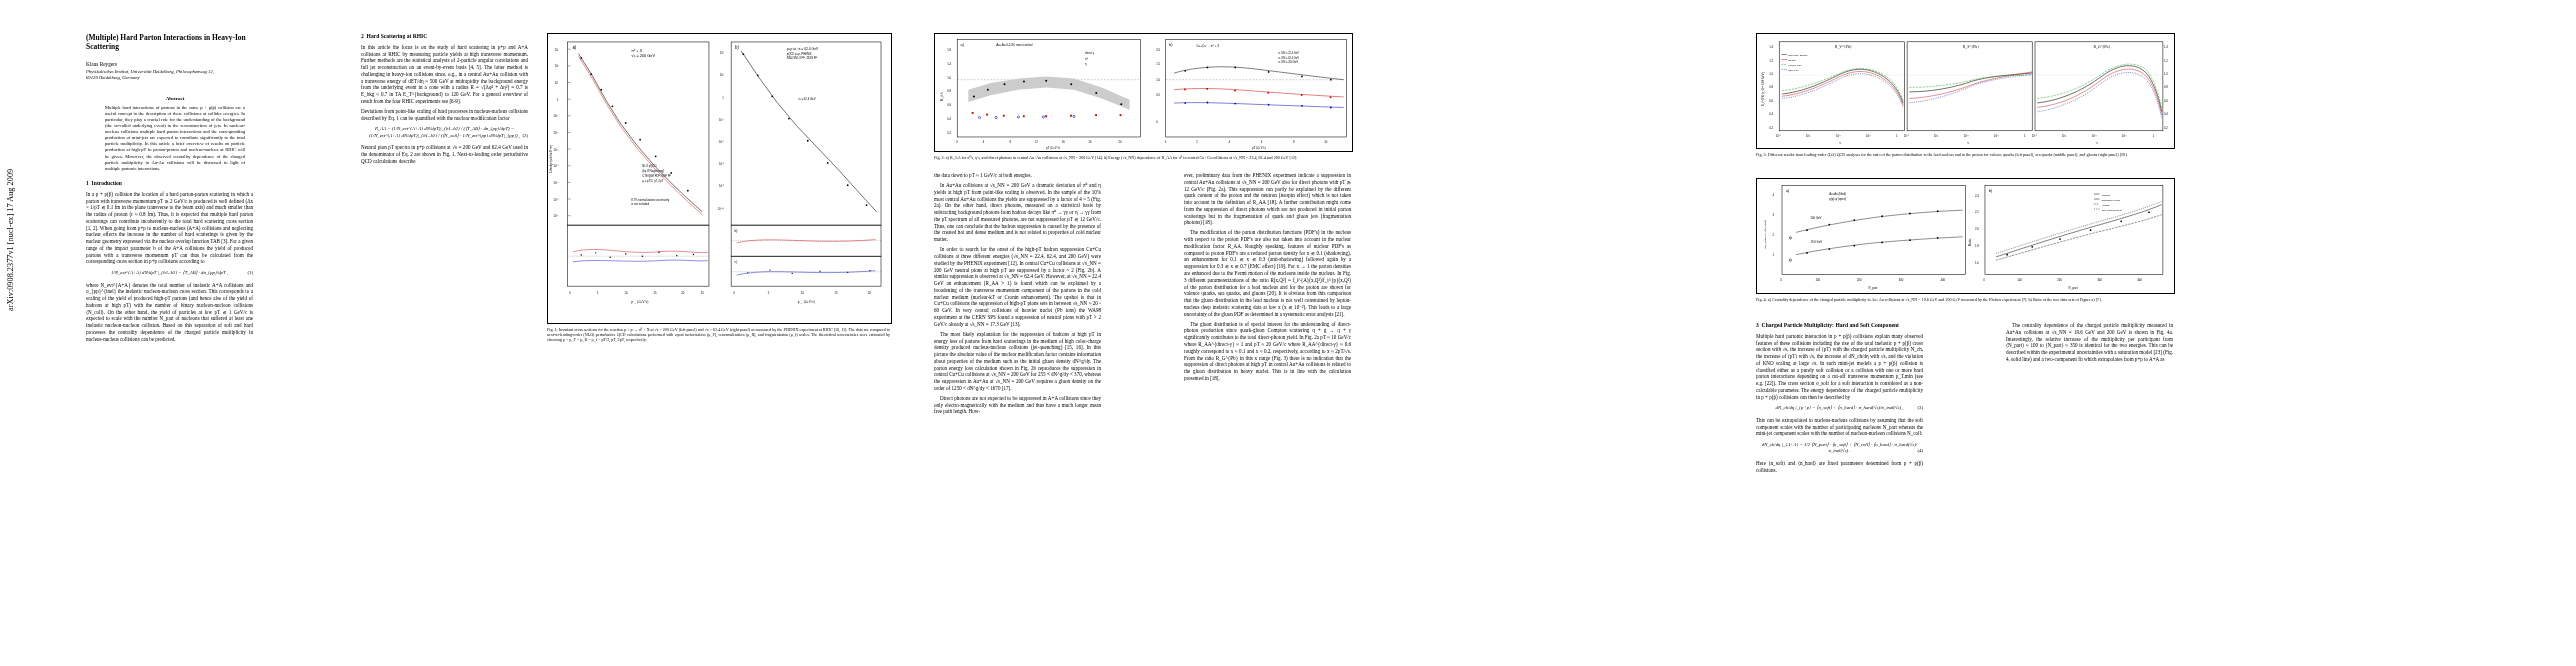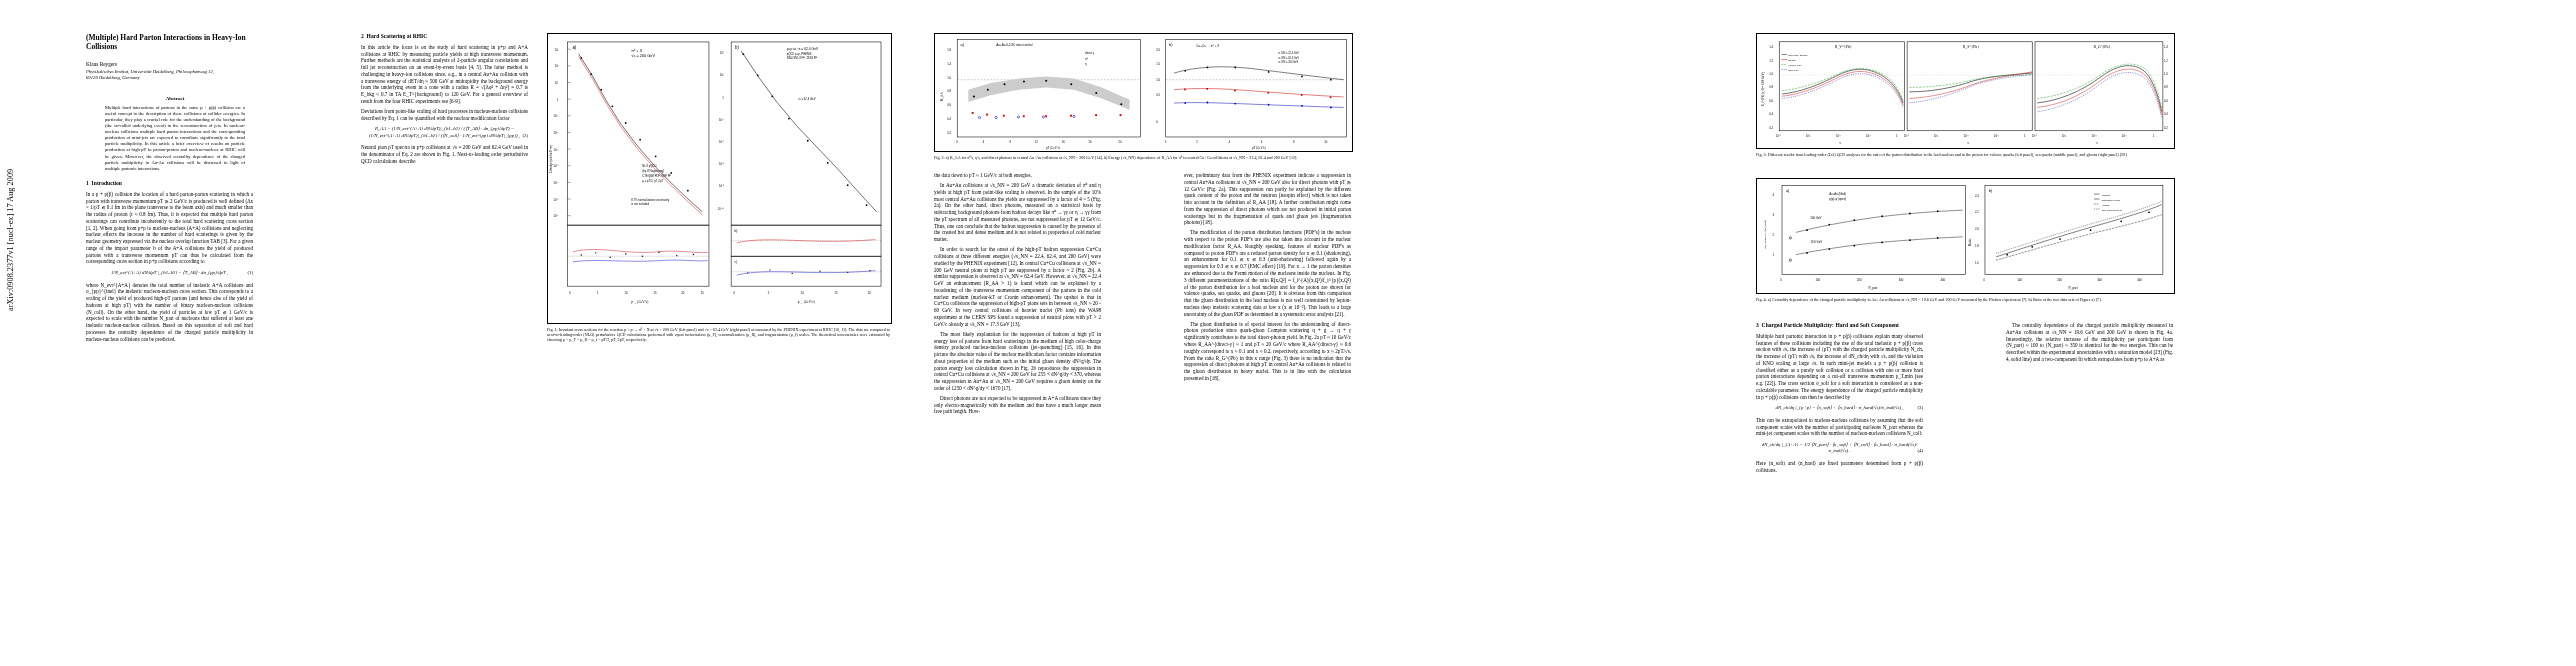--- a/index.html
+++ b/index.html
@@ -41,21 +41,21 @@
   svg{display:block;}
 </style>
 </head>
 <body>
 
 <div class="page">
 
   <div class="arxiv-stamp">arXiv:0908.2377v1  [nucl-ex]  17 Aug 2009</div>
 
   <div class="col col1">
-    <h1 class="title">(Multiple) Hard Parton Interactions in Heavy-Ion Collisions</h1>
+    <h1 class="title">(Multiple) Hard Parton Interactions in Heavy-Ion Scattering</h1>
     <div class="author">Klaus Reygers</div>
     <div class="affil">Physikalisches Institut, Universität Heidelberg, Philosophenweg 12,</div>
     <div class="affil">69120 Heidelberg, Germany</div>
 
     <div class="abs-wrap">
       <div class="abs-head">Abstract</div>
       <div class="abs-body">Multiple hard interactions of partons in the same p + p(p̄) collision are a useful concept in the description of these collisions at collider energies. In particular, they play a crucial role for the understanding of the background (the so-called underlying event) in the reconstruction of jets. In nucleus-nucleus collisions multiple hard parton interactions and the corresponding production of mini-jets are expected to contribute significantly to the total particle multiplicity. In this article a brief overview of results on particle production at high-pT in proton-proton and nucleus-nucleus at RHIC will be given. Moreover, the observed centrality dependence of the charged particle multiplicity in Au-Au collisions will be discussed in light of multiple partonic interactions.</div>
     </div>
 
     <h2 class="sec">

